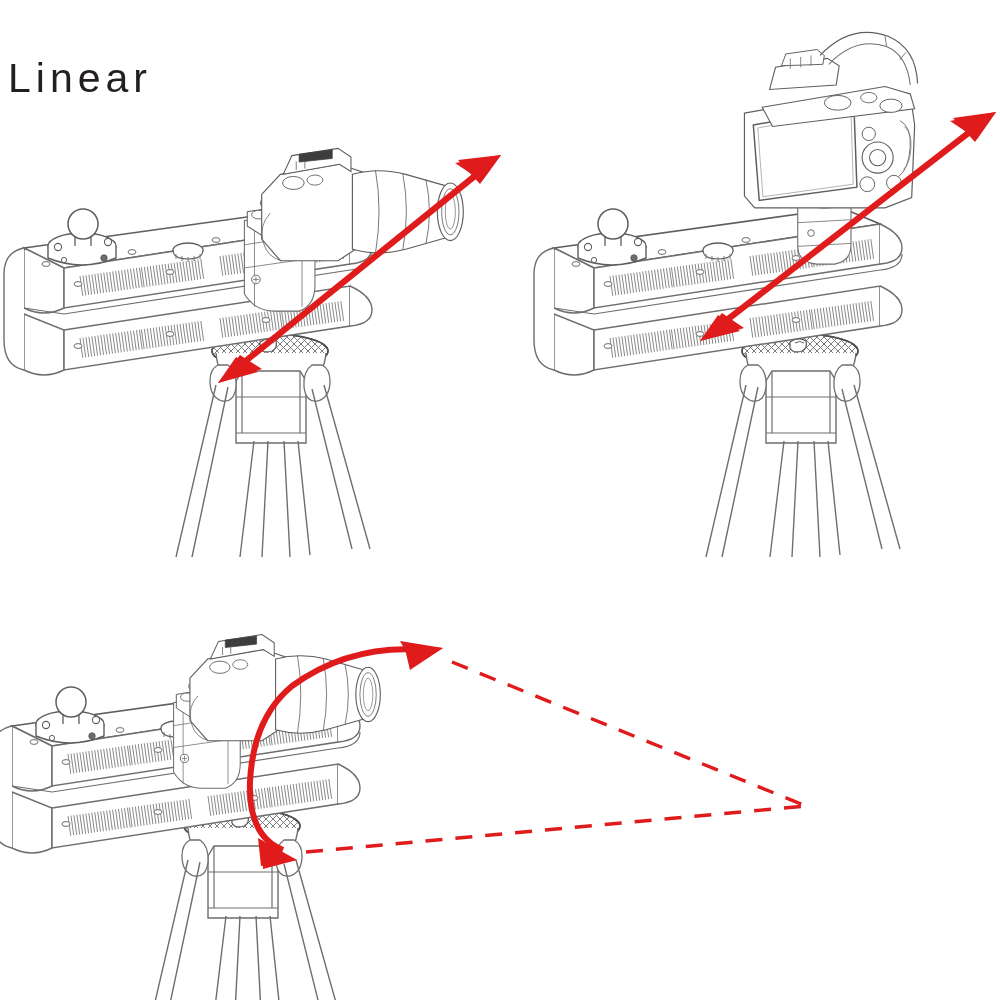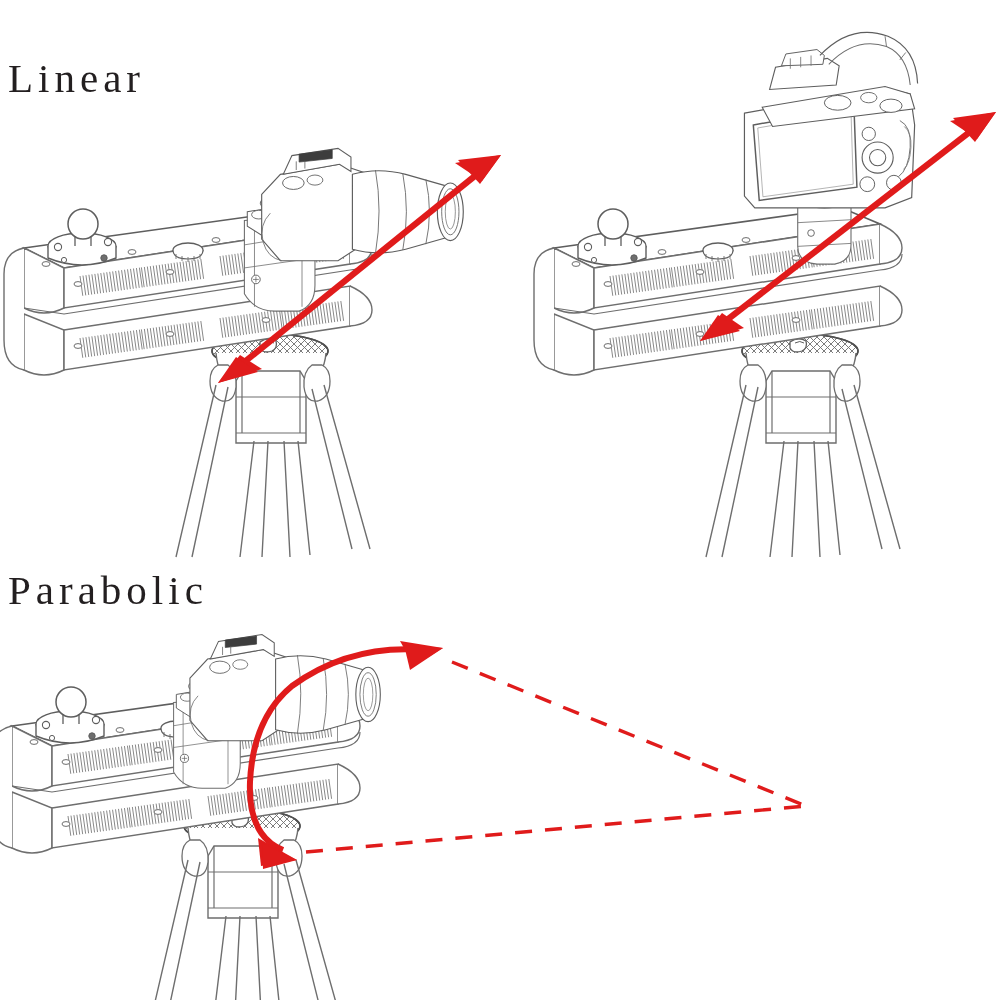--- a/index.html
+++ b/index.html
@@ -5,40 +5,39 @@
 <style>
   html,body{margin:0;padding:0;background:#ffffff;}
   body{
     width:1000px;height:1000px;overflow:hidden;
     font-family:"DejaVu Sans Mono","Liberation Mono",monospace;
     background:#ffffff;
   }
   #stage{position:relative;width:1000px;height:1000px;background:#ffffff;}
   .panel-label{
     position:absolute;
-    font-family:Liberation Serif, serif;
+    font-family:Liberation Sans, sans-serif;
     font-size:41px;
     letter-spacing:5px;
     color:#231f20;
     font-weight:400;
     white-space:nowrap;
     line-height:1;
   }
   #label-linear{left:8px;top:58px;}
   #label-parabolic{left:8px;top:570px;}
   .art{position:absolute;left:0;top:0;width:1000px;height:1000px;}
 </style>
 </head>
 <body>
 
 <div id="stage">
 
   <div class="panel-label" id="label-linear">Linear</div>
 
-  <div class="panel-label" id="label-parabolic">Parabolic</div>
 
   <svg class="art" viewBox="0 0 1000 1000" xmlns="http://www.w3.org/2000/svg">
     <defs>
       <pattern id="mesh" width="7" height="7" patternUnits="userSpaceOnUse" patternTransform="rotate(0)">
         <path d="M0 0 L7 7 M7 0 L0 7" stroke="#6e6e6e" stroke-width="0.9" fill="none"></path>
       </pattern>
       <g id="belt-teeth">
         <path d="M0 0 v20 M3 0 v20 M6 0 v20 M9 0 v20 M12 0 v20 M15 0 v20 M18 0 v20
                  M21 0 v20 M24 0 v20 M27 0 v20 M30 0 v20 M33 0 v20 M36 0 v20 M39 0 v20
                  M42 0 v20 M45 0 v20 M48 0 v20 M51 0 v20 M54 0 v20 M57 0 v20 M60 0 v20" stroke="#7a7a7a" stroke-width="0.85" fill="none"></path>

